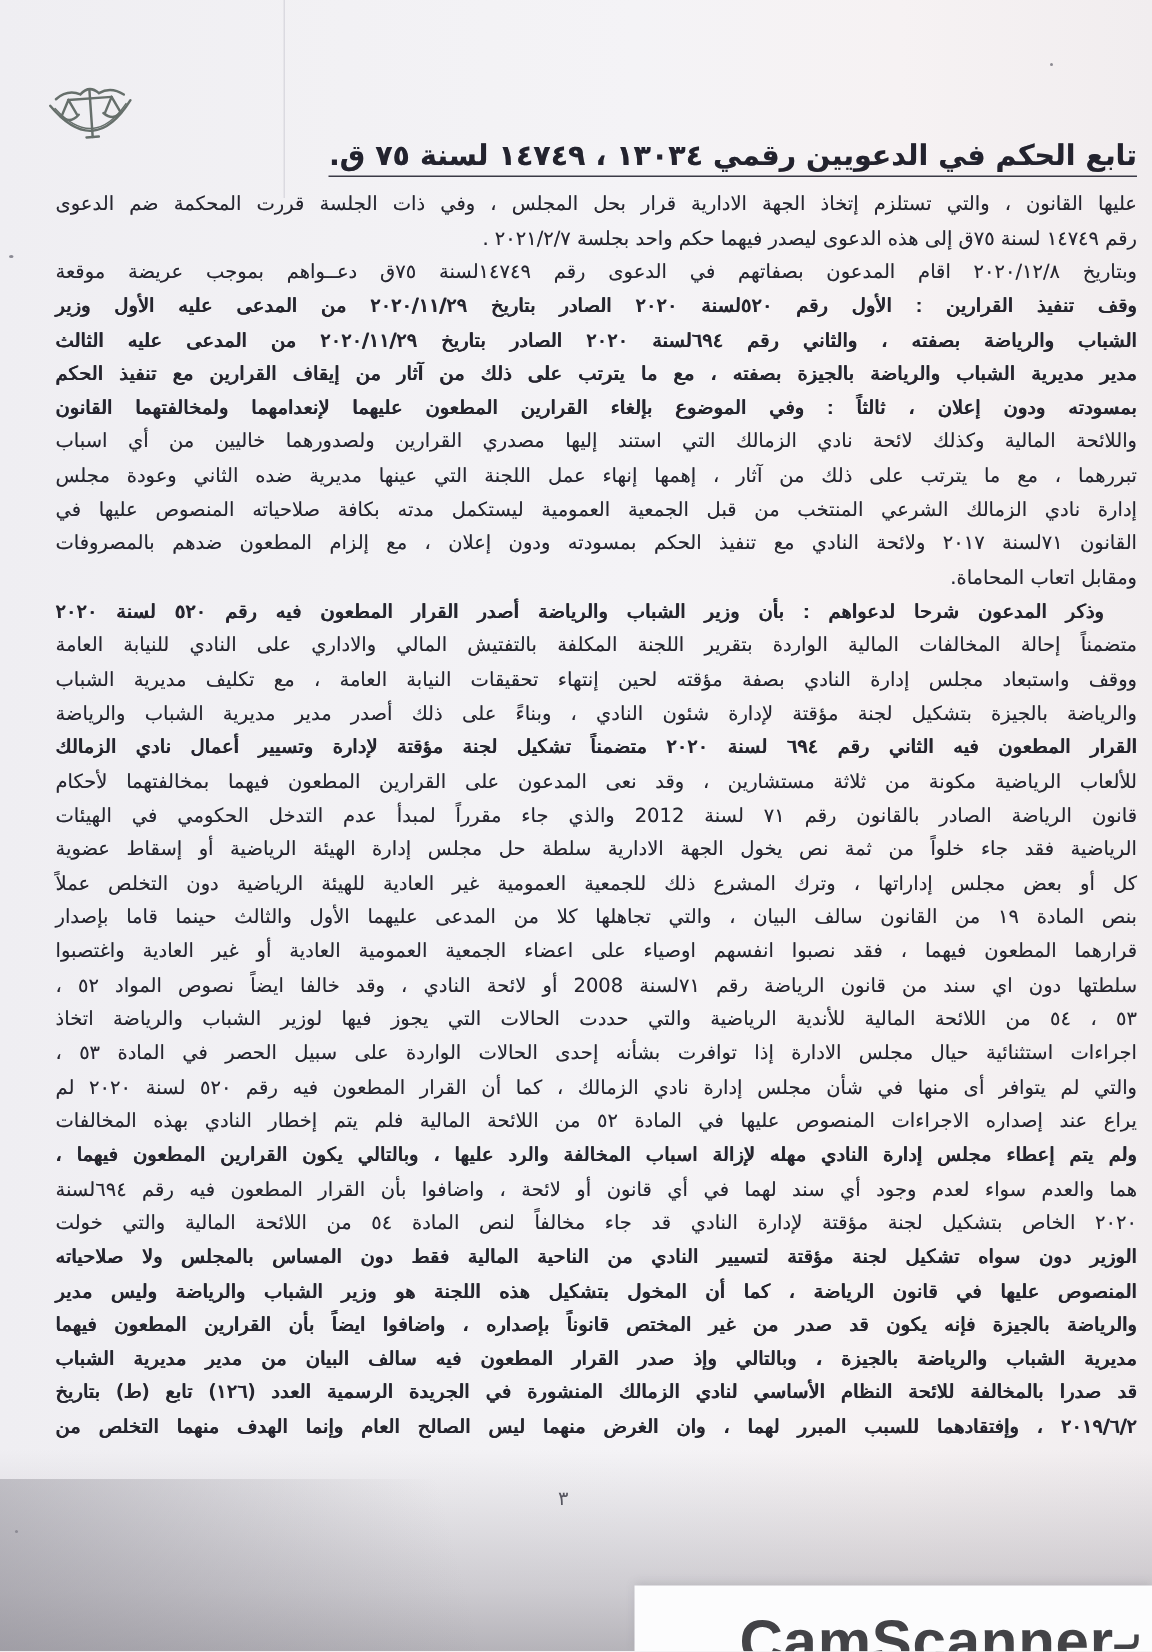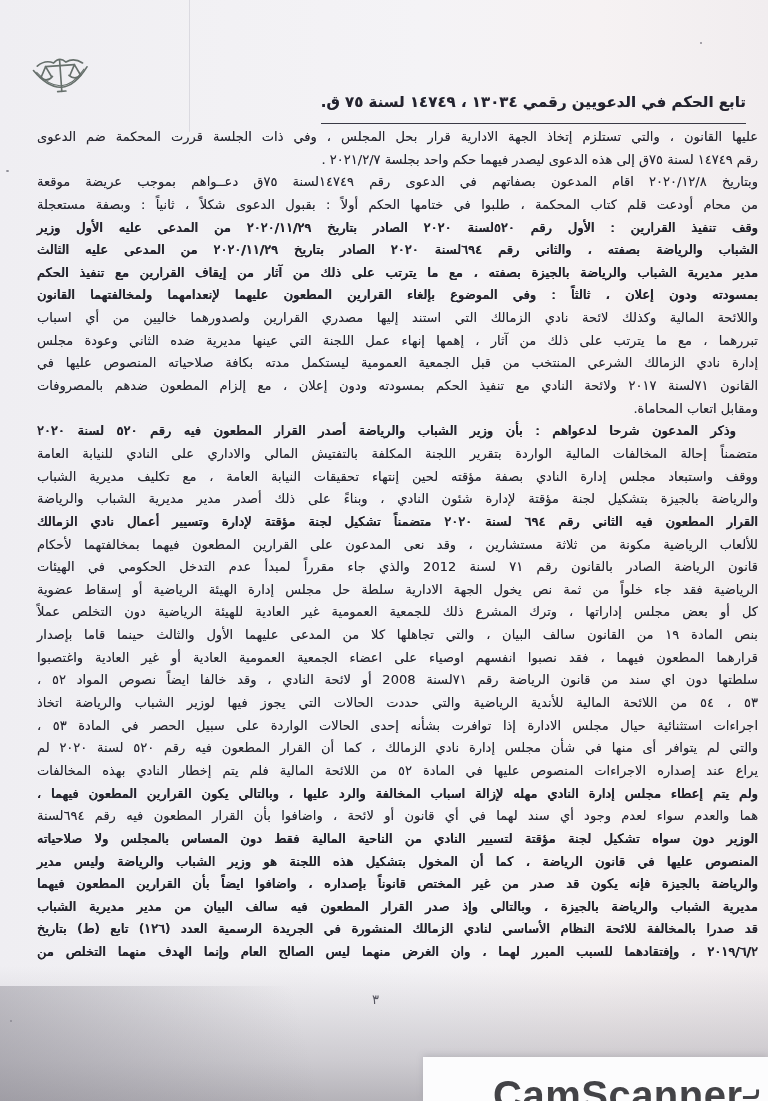--- a/index.html
+++ b/index.html
@@ -25,25 +25,25 @@
     position:absolute;left:0;bottom:0;width:430px;height:115px;
     background:linear-gradient(75deg,rgba(138,136,145,.48) 0%,rgba(138,136,145,0) 70%);
   }
   
   .emblem{
     position:absolute;left:28px;top:50px;width:66px;height:60px;
     transform:rotate(-4deg);opacity:.8;
   }
   
   .hdr{
-    position:absolute;top:93px;right:22px;
+    position:absolute;top:93px;right:10px;
     direction:rtl;
-    font-size:15px;font-weight:600;color:#23232e;
+    font-size:19px;font-weight:600;color:#23232e;
     border-bottom:1.3px solid #3a3a46;
-    padding-bottom:12px;
+    padding-bottom:2px;
     text-shadow:0 0 .3px rgba(40,40,60,.5);
   }
   
   .bodytext{
     position:absolute;top:126px;right:10px;left:37px;
   }
   .line{
     direction:rtl;
     text-align:justify;
     text-align-last:justify;
@@ -100,21 +100,20 @@
       <path d="M28 40 H36"></path>
     </g>
   </svg>
 
   <div class="hdr">تابع الحكم في الدعويين رقمي ١٣٠٣٤ ، ١٤٧٤٩ لسنة ٧٥ ق.</div>
 
   <div class="bodytext">
       <div class="line j">عليها القانون ، والتي تستلزم إتخاذ الجهة الادارية قرار بحل المجلس ، وفي ذات الجلسة قررت المحكمة ضم الدعوى</div>
       <div class="line e">رقم ١٤٧٤٩ لسنة ٧٥ق إلى هذه الدعوى ليصدر فيهما حكم واحد بجلسة ٢٠٢١/٢/٧ .</div>
       <div class="line j">وبتاريخ ٢٠٢٠/١٢/٨ اقام المدعون بصفاتهم في الدعوى رقم ١٤٧٤٩لسنة ٧٥ق دعــواهم بموجب عريضة موقعة</div>
-      <div class="line j">من محام أودعت قلم كتاب المحكمة ، طلبوا في ختامها الحكم أولاً : بقبول الدعوى شكلاً ، ثانياً : وبصفة مستعجلة</div>
       <div class="line j b">وقف تنفيذ القرارين : الأول رقم ٥٢٠لسنة ٢٠٢٠ الصادر بتاريخ ٢٠٢٠/١١/٢٩ من المدعى عليه الأول وزير</div>
       <div class="line j b">الشباب والرياضة بصفته ، والثاني رقم ٦٩٤لسنة ٢٠٢٠ الصادر بتاريخ ٢٠٢٠/١١/٢٩ من المدعى عليه الثالث</div>
       <div class="line j b">مدير مديرية الشباب والرياضة بالجيزة بصفته ، مع ما يترتب على ذلك من آثار من إيقاف القرارين مع تنفيذ الحكم</div>
       <div class="line j b">بمسودته ودون إعلان ، ثالثاً : وفي الموضوع بإلغاء القرارين المطعون عليهما لإنعدامهما ولمخالفتهما القانون</div>
       <div class="line j">واللائحة المالية وكذلك لائحة نادي الزمالك التي استند إليها مصدري القرارين ولصدورهما خاليين من أي اسباب</div>
       <div class="line j">تبررهما ، مع ما يترتب على ذلك من آثار ، إهمها إنهاء عمل اللجنة التي عينها مديرية ضده الثاني وعودة مجلس</div>
       <div class="line j">إدارة نادي الزمالك الشرعي المنتخب من قبل الجمعية العمومية ليستكمل مدته بكافة صلاحياته المنصوص عليها في</div>
       <div class="line j">القانون ٧١لسنة ٢٠١٧ ولائحة النادي مع تنفيذ الحكم بمسودته ودون إعلان ، مع إلزام المطعون ضدهم بالمصروفات</div>
       <div class="line e">ومقابل اتعاب المحاماة.</div>
       <div class="line ji b">وذكر المدعون شرحا لدعواهم : بأن وزير الشباب والرياضة أصدر القرار المطعون فيه رقم ٥٢٠ لسنة ٢٠٢٠</div>
@@ -128,20 +127,21 @@
       <div class="line j">كل أو بعض مجلس إداراتها ، وترك المشرع ذلك للجمعية العمومية غير العادية للهيئة الرياضية دون التخلص عملاً</div>
       <div class="line j">بنص المادة ١٩ من القانون سالف البيان ، والتي تجاهلها كلا من المدعى عليهما الأول والثالث حينما قاما بإصدار</div>
       <div class="line j">قرارهما المطعون فيهما ، فقد نصبوا انفسهم اوصياء على اعضاء الجمعية العمومية العادية أو غير العادية واغتصبوا</div>
       <div class="line j">سلطتها دون اي سند من قانون الرياضة رقم ٧١لسنة 2008 أو لائحة النادي ، وقد خالفا ايضاً نصوص المواد ٥٢ ،</div>
       <div class="line j">٥٣ ، ٥٤ من اللائحة المالية للأندية الرياضية والتي حددت الحالات التي يجوز فيها لوزير الشباب والرياضة اتخاذ</div>
       <div class="line j">اجراءات استثنائية حيال مجلس الادارة إذا توافرت بشأنه إحدى الحالات الواردة على سبيل الحصر في المادة ٥٣ ،</div>
       <div class="line j">والتي لم يتوافر أى منها في شأن مجلس إدارة نادي الزمالك ، كما أن القرار المطعون فيه رقم ٥٢٠ لسنة ٢٠٢٠ لم</div>
       <div class="line j">يراع عند إصداره الاجراءات المنصوص عليها في المادة ٥٢ من اللائحة المالية فلم يتم إخطار النادي بهذه المخالفات</div>
       <div class="line j b">ولم يتم إعطاء مجلس إدارة النادي مهله لإزالة اسباب المخالفة والرد عليها ، وبالتالي يكون القرارين المطعون فيهما ،</div>
       <div class="line j">هما والعدم سواء لعدم وجود أي سند لهما في أي قانون أو لائحة ، واضافوا بأن القرار المطعون فيه رقم ٦٩٤لسنة</div>
+      <div class="line j">٢٠٢٠ الخاص بتشكيل لجنة مؤقتة لإدارة النادي قد جاء مخالفاً لنص المادة ٥٤ من اللائحة المالية والتي خولت</div>
       <div class="line j b">الوزير دون سواه تشكيل لجنة مؤقتة لتسيير النادي من الناحية المالية فقط دون المساس بالمجلس ولا صلاحياته</div>
       <div class="line j b">المنصوص عليها في قانون الرياضة ، كما أن المخول بتشكيل هذه اللجنة هو وزير الشباب والرياضة وليس مدير</div>
       <div class="line j b">والرياضة بالجيزة فإنه يكون قد صدر من غير المختص قانوناً بإصداره ، واضافوا ايضاً بأن القرارين المطعون فيهما</div>
       <div class="line j b">مديرية الشباب والرياضة بالجيزة ، وبالتالي وإذ صدر القرار المطعون فيه سالف البيان من مدير مديرية الشباب</div>
       <div class="line j b">قد صدرا بالمخالفة للائحة النظام الأساسي لنادي الزمالك المنشورة في الجريدة الرسمية العدد (١٢٦) تابع (ط) بتاريخ</div>
       <div class="line j b">٢٠١٩/٦/٢ ، وإفتقادهما للسبب المبرر لهما ، وان الغرض منهما ليس الصالح العام وإنما الهدف منهما التخلص من</div>
     </div>
 
   <div class="pagenum">٣</div>
 

